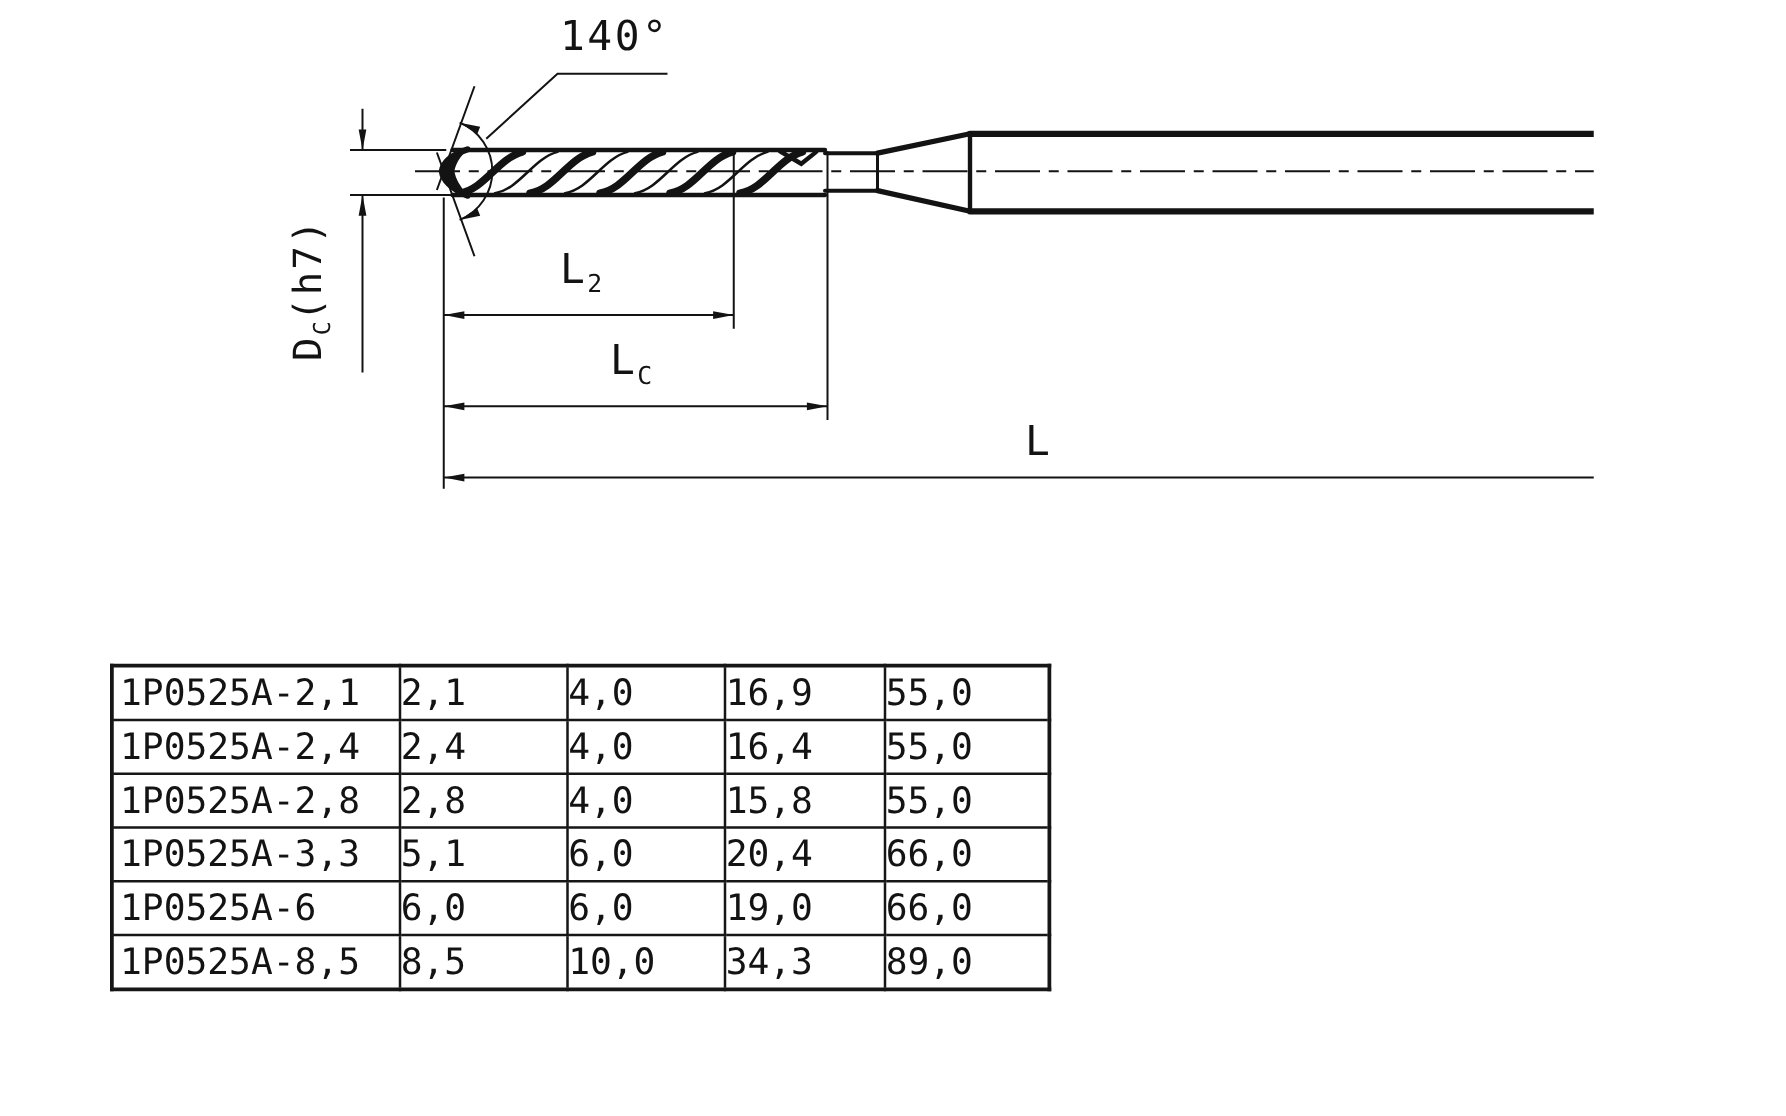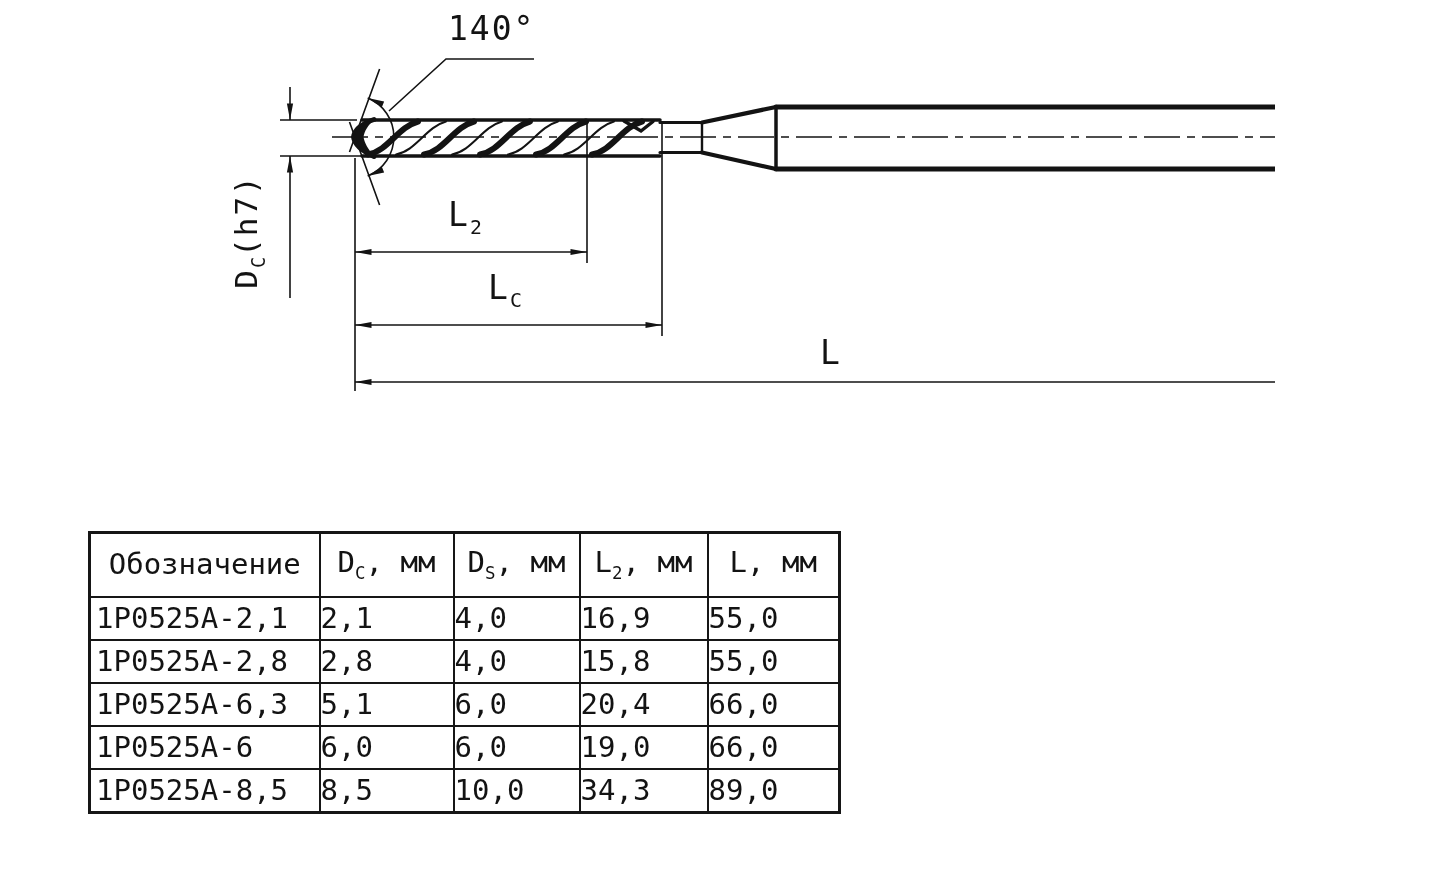--- a/index.html
+++ b/index.html
@@ -111,43 +111,43 @@
 
   <table class="spec">
     <colgroup>
         <col class="c0">
         <col class="c1">
         <col class="c2">
         <col class="c3">
         <col class="c4">
       </colgroup>
     <tbody>
-        <tr>
-      <th><span>Обозначение</span></th>
-      <th><span>D</span><sub class="thead-sub">C</sub><span>, мм</span></th>
-      <th><span>D</span><sub class="thead-sub">S</sub><span>, мм</span></th>
-      <th><span>L</span><sub class="thead-sub">2</sub><span>, мм</span></th>
-      <th><span>L</span><sub class="thead-sub"></sub><span>, мм</span></th>
-    </tr>
     <tr>
       <td class="name">1P0525A-2,1</td>
       <td>2,1</td>
       <td>4,0</td>
       <td>16,9</td>
+      <td>55,0</td>
+    </tr>
+    <tr>
+      <td class="name">1P0525A-2,4</td>
+      <td>2,4</td>
+      <td>4,0</td>
+      <td>16,4</td>
       <td>55,0</td>
     </tr>
     <tr>
       <td class="name">1P0525A-2,8</td>
       <td>2,8</td>
       <td>4,0</td>
       <td>15,8</td>
       <td>55,0</td>
     </tr>
     <tr>
-      <td class="name">1P0525A-6,3</td>
+      <td class="name">1P0525A-3,3</td>
       <td>5,1</td>
       <td>6,0</td>
       <td>20,4</td>
       <td>66,0</td>
     </tr>
     <tr>
       <td class="name">1P0525A-6</td>
       <td>6,0</td>
       <td>6,0</td>
       <td>19,0</td>

